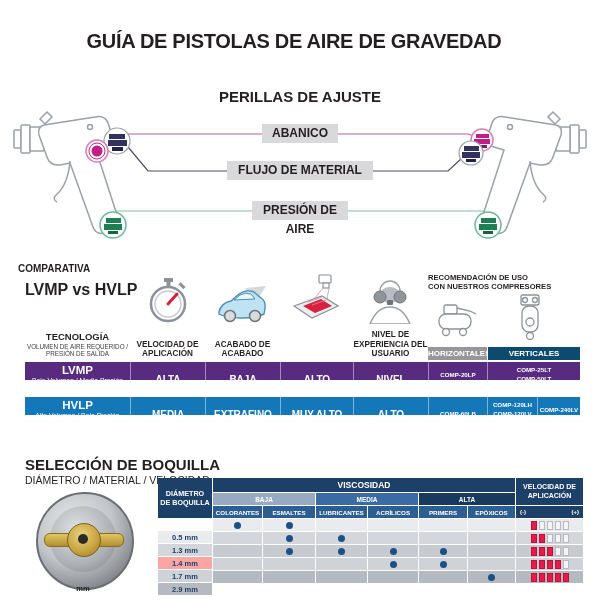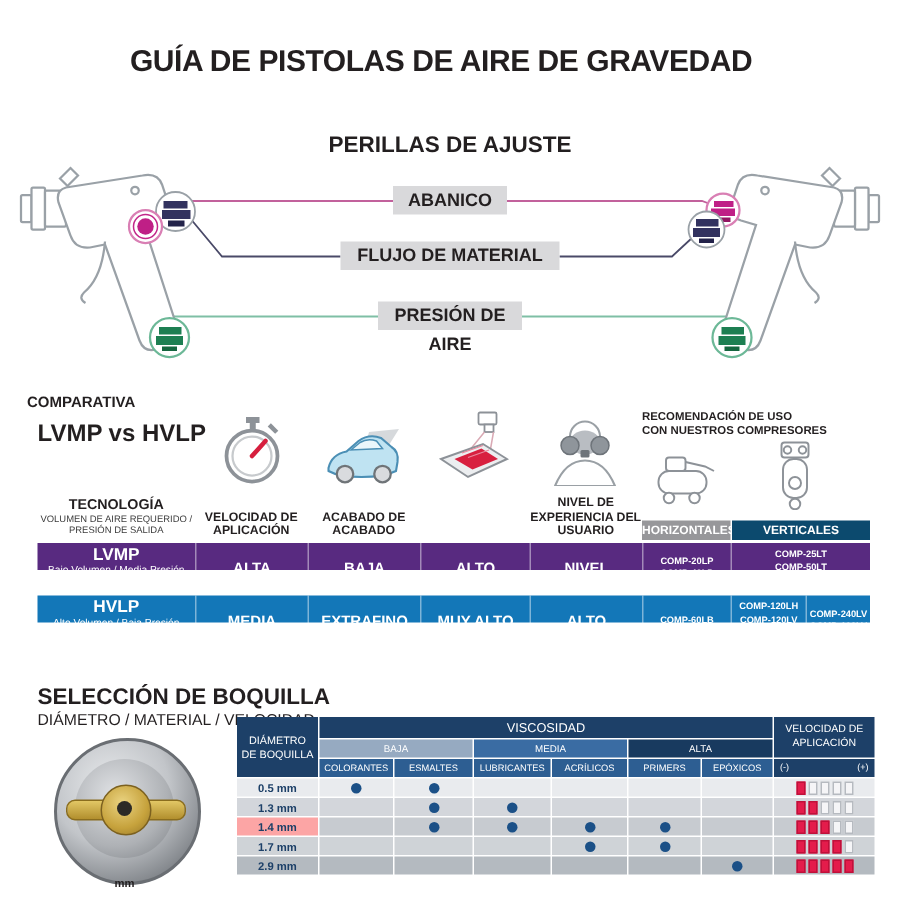--- a/index.html
+++ b/index.html
@@ -24,23 +24,23 @@
   .ccell + .ccell{border-left:1px solid rgba(255,255,255,.45);}
   .rname{font-size:11.5px;font-weight:bold;line-height:1.05;}
   .rdesc{font-size:6.8px;line-height:1.25;}
   .cval{font-size:10px;font-weight:bold;}
   .models div{font-size:6.2px;font-weight:bold;line-height:1.35;text-align:center;}
   
   .noz-head{left:25px;top:456px;font-size:15px;font-weight:bold;}
   .noz-sub{left:25px;top:474px;font-size:10.5px;}
   #nozzle-table{left:158px;top:478px;width:425px;height:105px;}
   .hcell{position:absolute;background:#1d4068;color:#fff;display:flex;align-items:center;justify-content:center;
-         text-align:center;font-weight:normal;box-sizing:border-box;}
+         text-align:center;font-weight:bold;box-sizing:border-box;}
   .ncell{position:absolute;height:12px;display:flex;align-items:center;justify-content:center;box-sizing:border-box;}
-  .ndiam{font-size:7.5px;font-weight:bold;color:#1d4068;}
+  .ndiam{font-size:7.5px;font-weight:bold;color:#1d4068;margin-top:12px;}
   .dot{width:7px;height:7px;border-radius:50%;background:#1b5087;}
   .bar{width:6px;height:9px;margin:0 1px;background:#f5f5f7;border:1px solid #b6bac0;box-sizing:border-box;}
   .bar.filled{background:#e41c4b;border-color:#c0103a;}
   
   .cap-outer{left:36px;top:492px;width:94px;height:94px;border-radius:50%;
      background:radial-gradient(circle at 38% 32%, #e8eaec 0%, #c2c5c9 45%, #83878c 78%, #5a5e63 100%);
      border:2px solid #6a6e73;}
   .cap-mid{left:50px;top:506px;width:66px;height:66px;border-radius:50%;
      background:radial-gradient(circle at 40% 35%, #dfe1e4 0%, #aeb1b5 60%, #7b7f84 100%);}
   .cap-bar{left:44px;top:533px;width:78px;height:12px;border-radius:6px;

